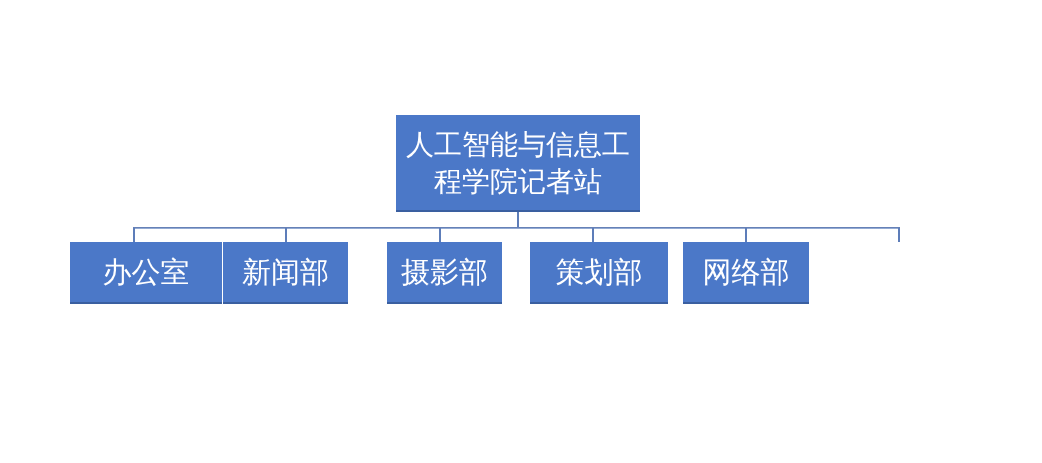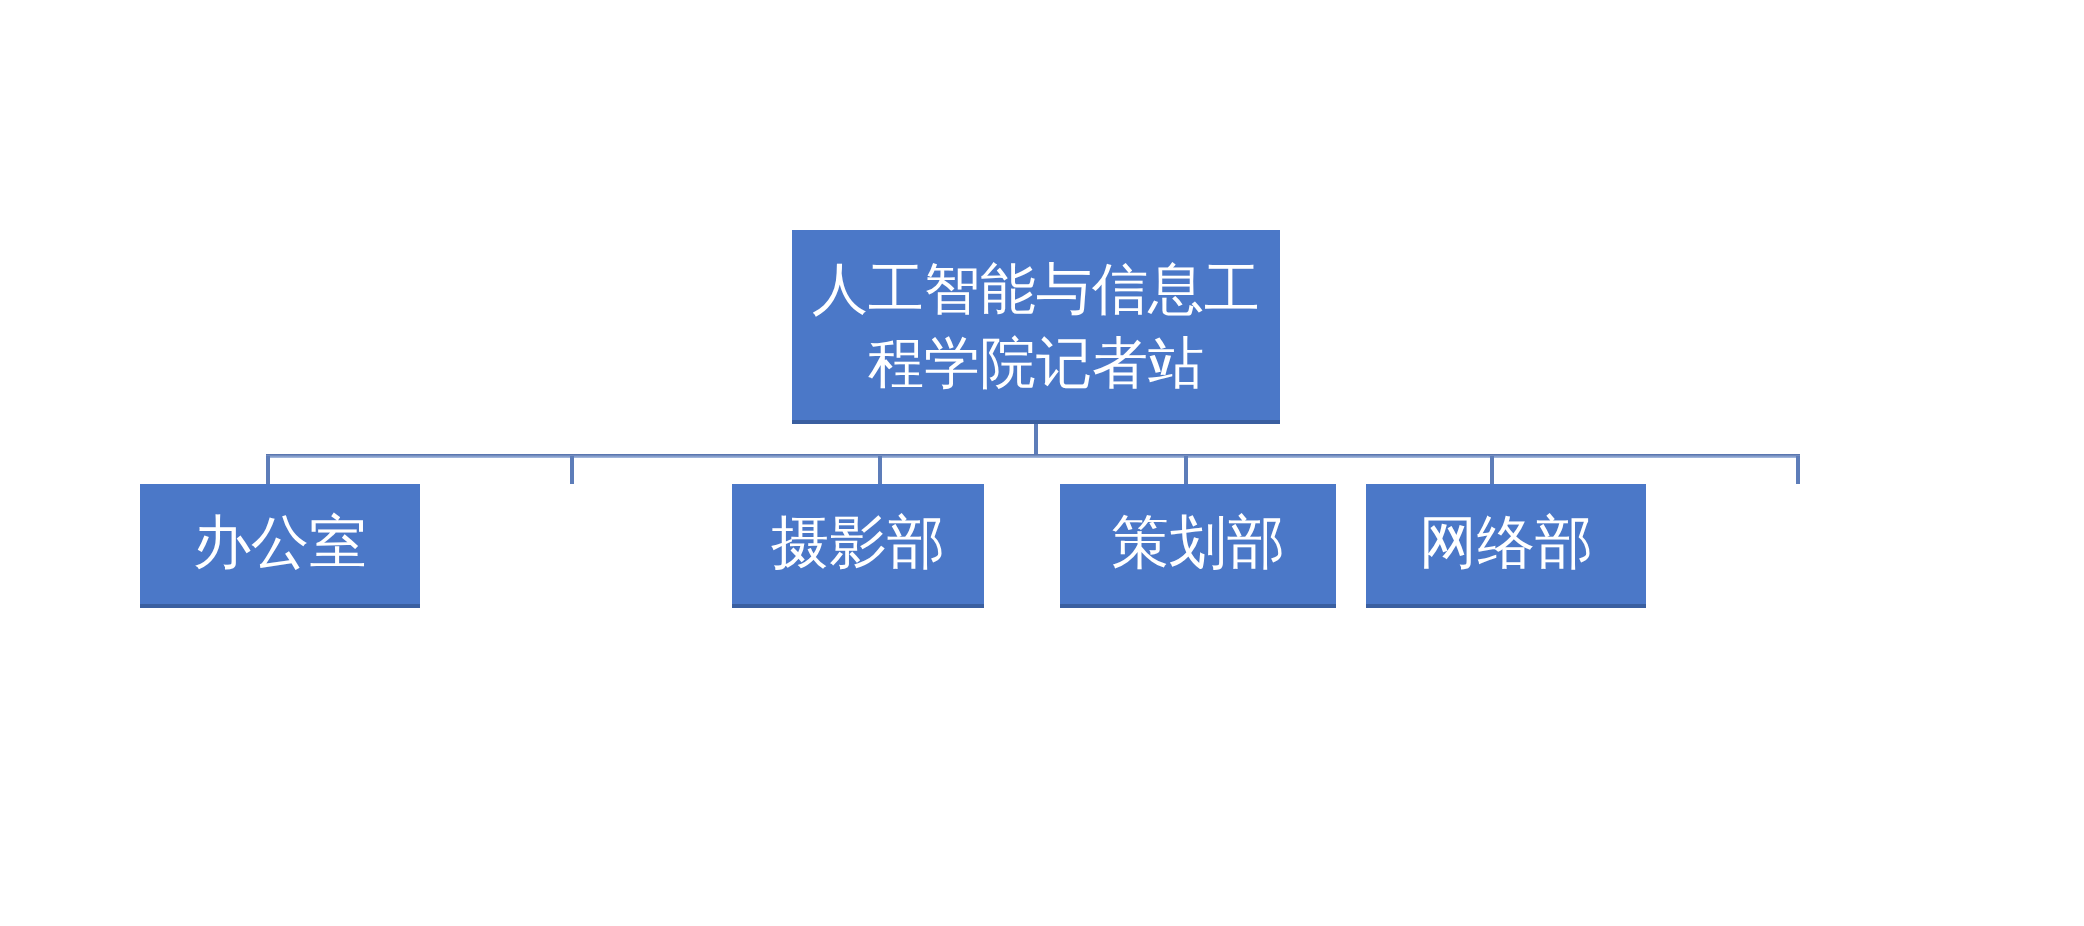--- a/index.html
+++ b/index.html
@@ -30,25 +30,25 @@
     line-height: 37px;
     padding: 0 7px;
   }
   .node.child {
     top: 242px;
     height: 62px;
     font-size: 29px;
     line-height: 1;
     white-space: nowrap;
   }
-  .c1 { left: 70px;  width: 140px; }
+  .c1 { left: 70px;  width: 152px; }
   .c2 { left: 223px; width: 125px; }
-  .c3 { left: 366px; width: 126px; }
+  .c3 { left: 387px; width: 115px; }
   .c4 { left: 530px; width: 138px; }
-  .c5 { left: 683px; width: 140px; }
+  .c5 { left: 683px; width: 126px; }
   .c6 { left: 835px; width: 127px; }
   .connector {
     position: absolute;
     background: #5d7db9;
   }
   .stem { left: 517px; top: 212px; width: 2px; height: 16px; }
   .bus  { left: 133px; top: 227px; width: 767px; height: 2px;
           background: linear-gradient(#4f6ca8, #aabfe2); }
   .drop { top: 228px; width: 2px; height: 14px; }
   .d1 { left: 133px; }
@@ -72,20 +72,23 @@
   <div class="connector drop d5"></div>
   <div class="connector drop d6"></div>
 
   <div class="node root">
     <span>人工智能与信息工程学院记者站</span>
   </div>
 
   <div class="node child c1">
     <span>办公室</span>
   </div>
+  <div class="node child c2">
+    <span>新闻部</span>
+  </div>
   <div class="node child c3">
     <span>摄影部</span>
   </div>
   <div class="node child c4">
     <span>策划部</span>
   </div>
   <div class="node child c5">
     <span>网络部</span>
   </div>
 

